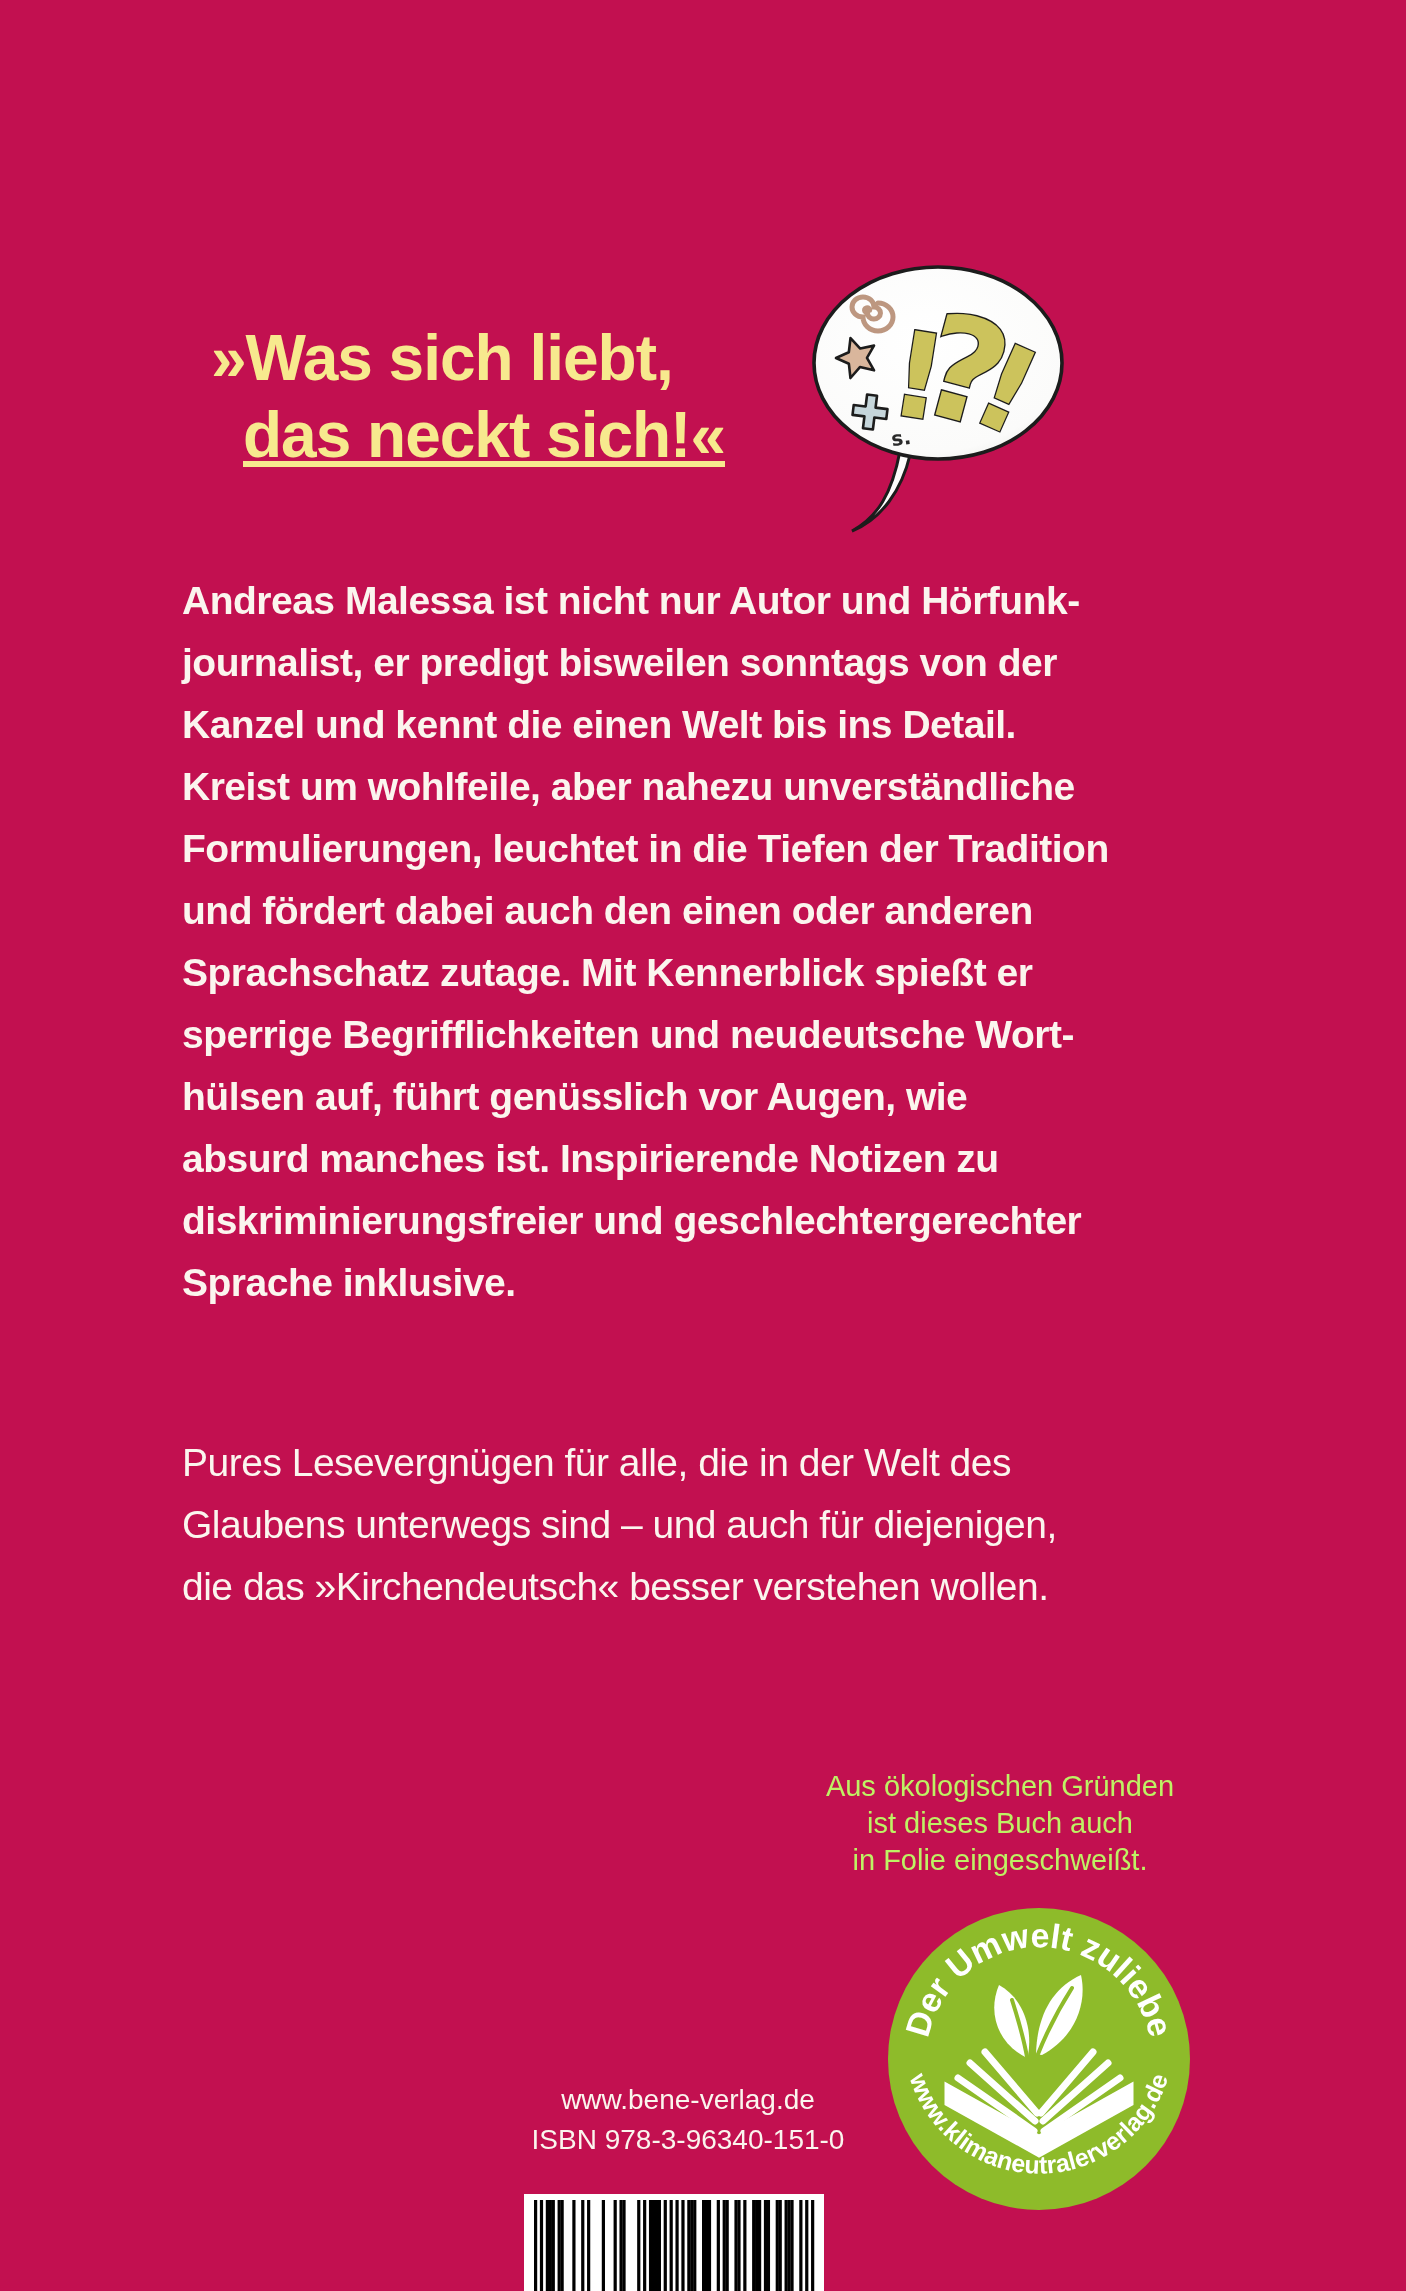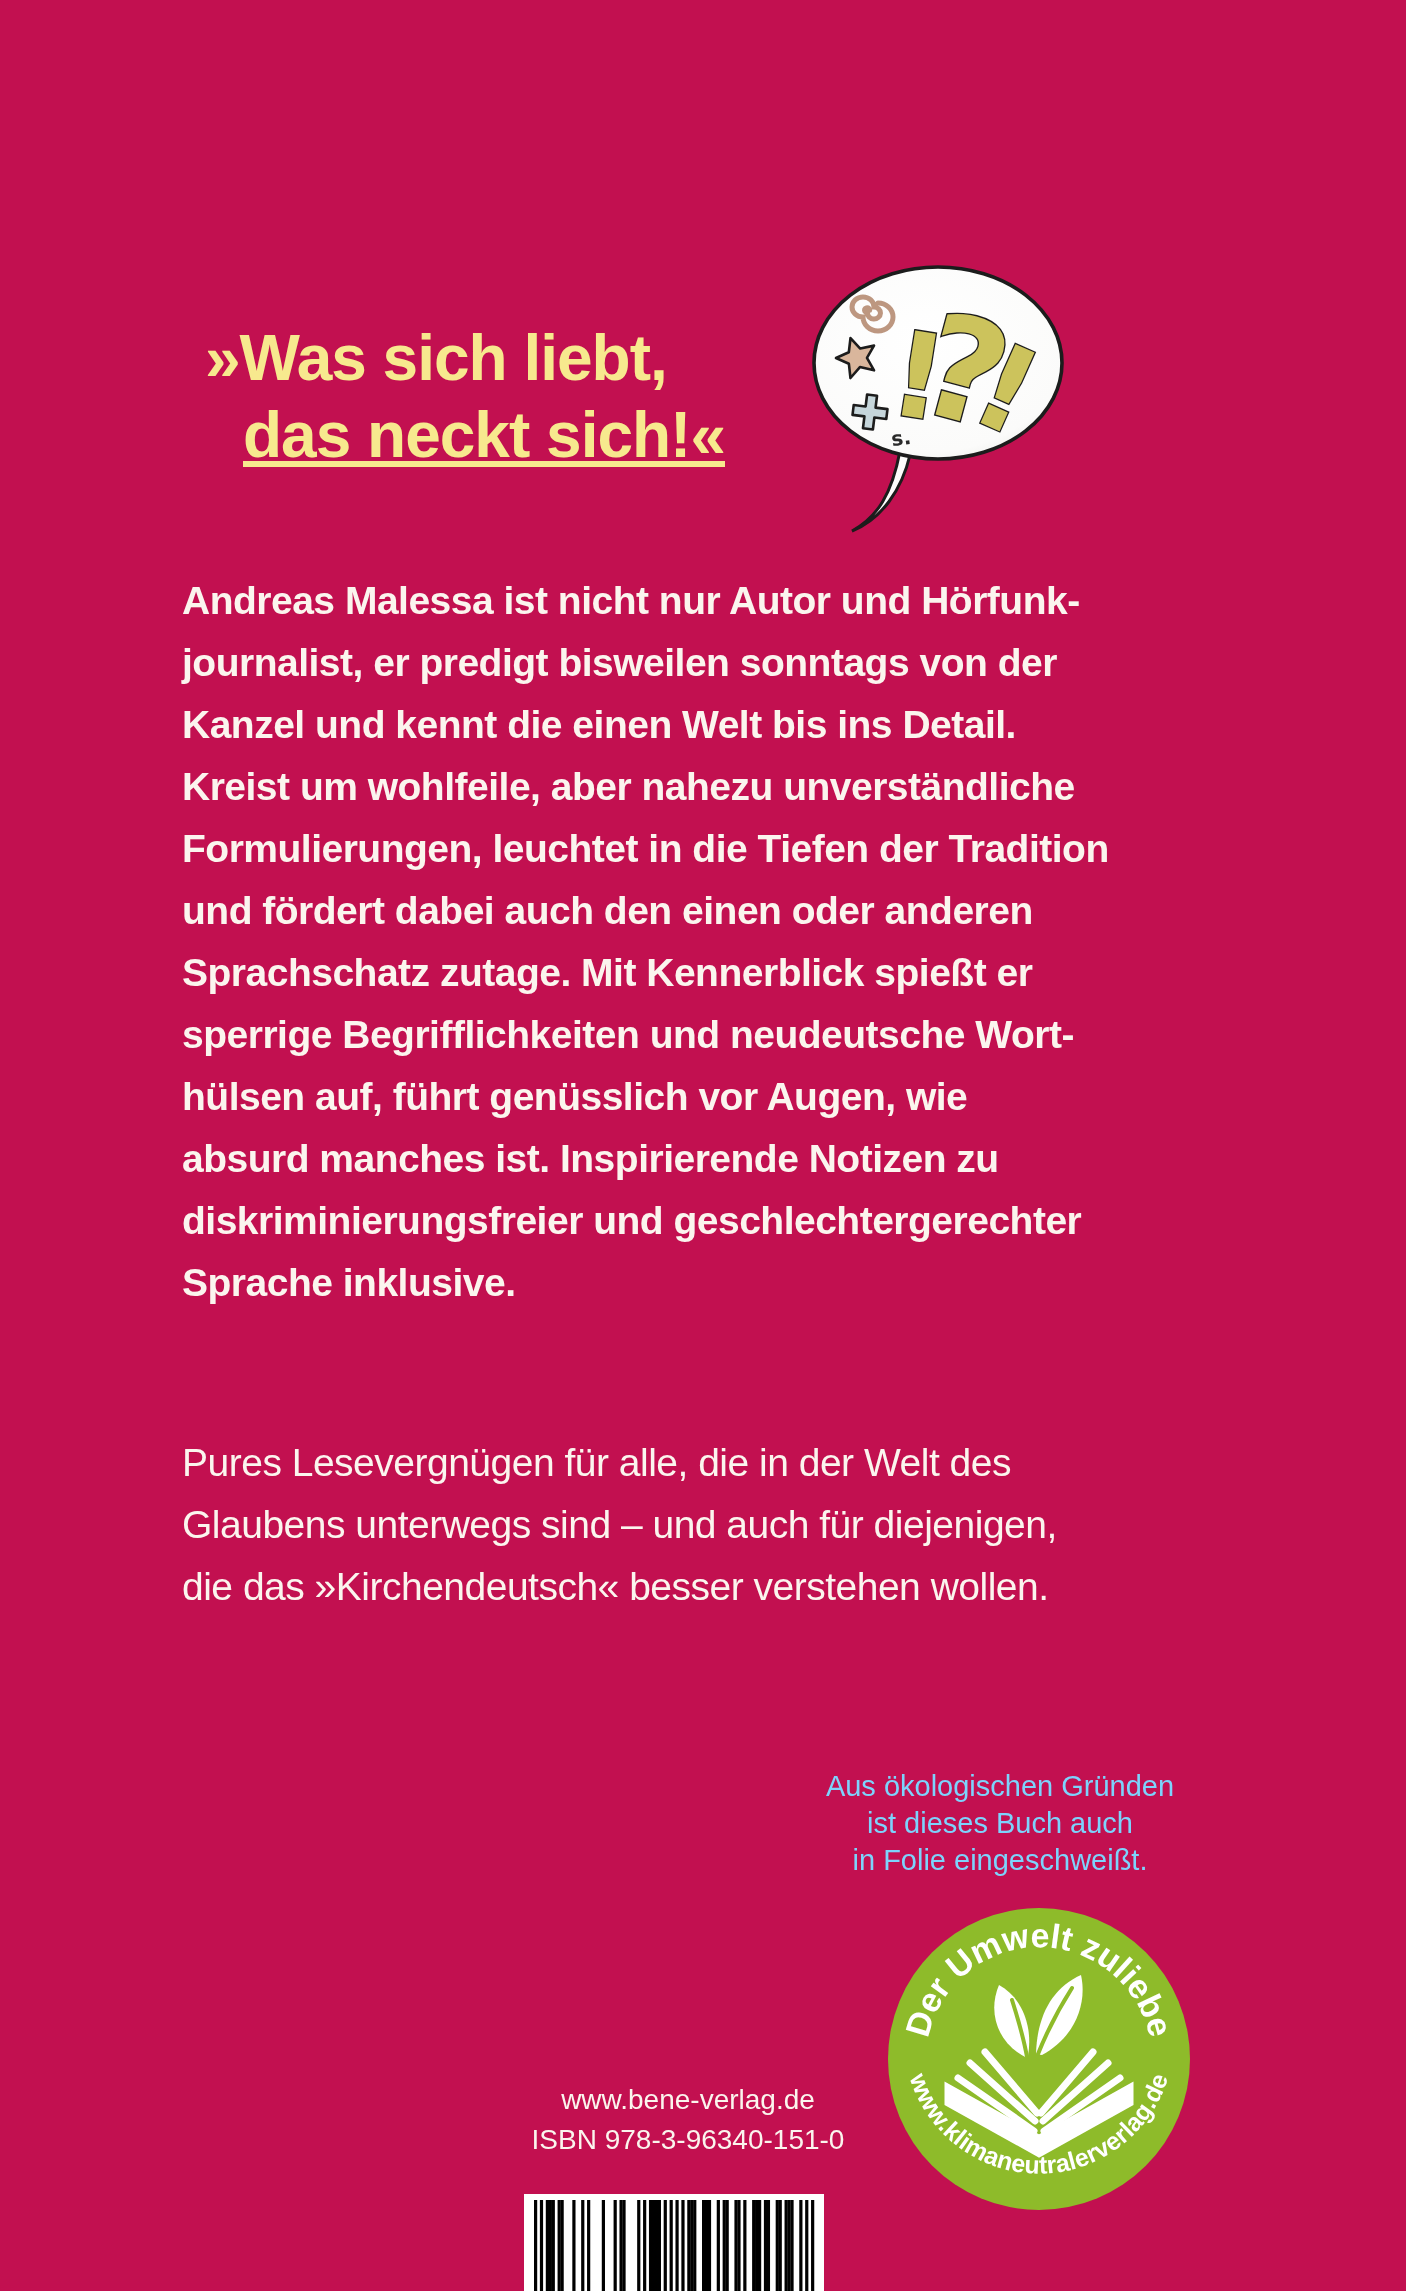--- a/index.html
+++ b/index.html
@@ -13,36 +13,36 @@
   .abs{position:absolute;}
   
   .hl{
     color:#F7E98E;
     font-weight:700;
     font-size:64px;
     letter-spacing:-1px;
     white-space:nowrap;
     line-height:1;
   }
-  .hl1{left:205px;top:326px;}
+  .hl1{left:211px;top:326px;}
   .hl2{left:243px;top:403px;text-decoration:underline;}
   
   .copy{
     color:#FBF5EE;
     font-size:39px;
     line-height:62px;
     letter-spacing:-0.5px;
   }
   .copy .line{white-space:nowrap;}
   .block1{left:182px;top:570px;font-weight:bold;}
   .block2{left:182px;top:1432px;}
   
   .eco{
     left:800px;top:1768px;width:400px;
-    color:#7dd3fc;text-align:center;
+    color:#bef264;text-align:center;
     font-size:29px;line-height:37px;
   }
   
   .footer{
     left:488px;top:2080px;width:400px;
     color:#FBF5EE;text-align:center;
     font-size:28px;line-height:40px;
   }
   .footer .line{white-space:pre;}
   

